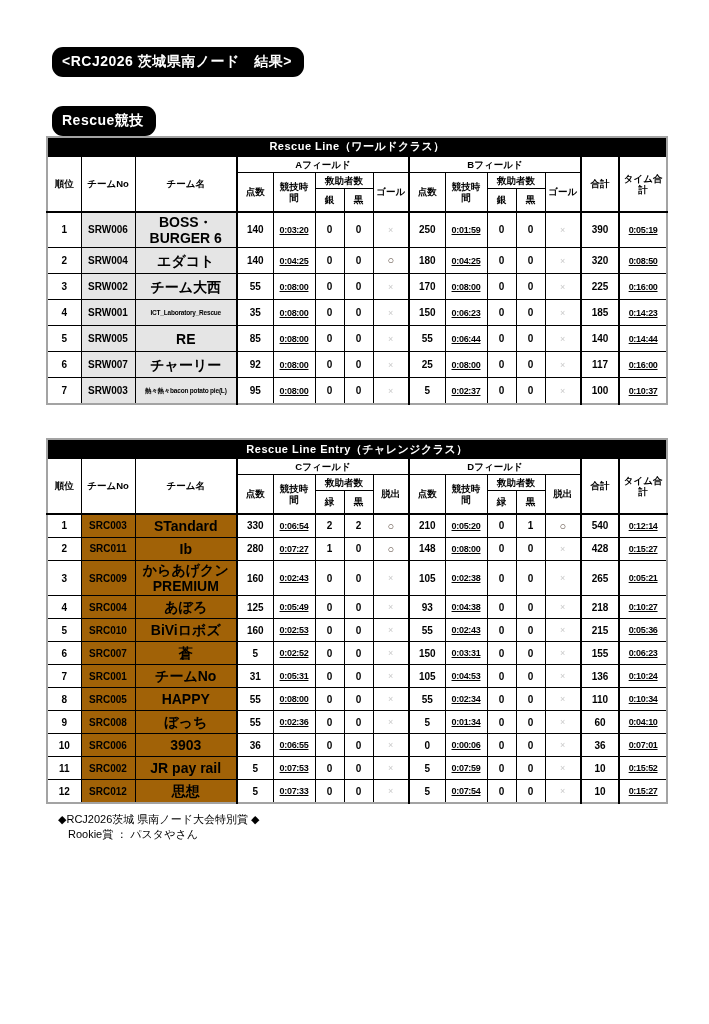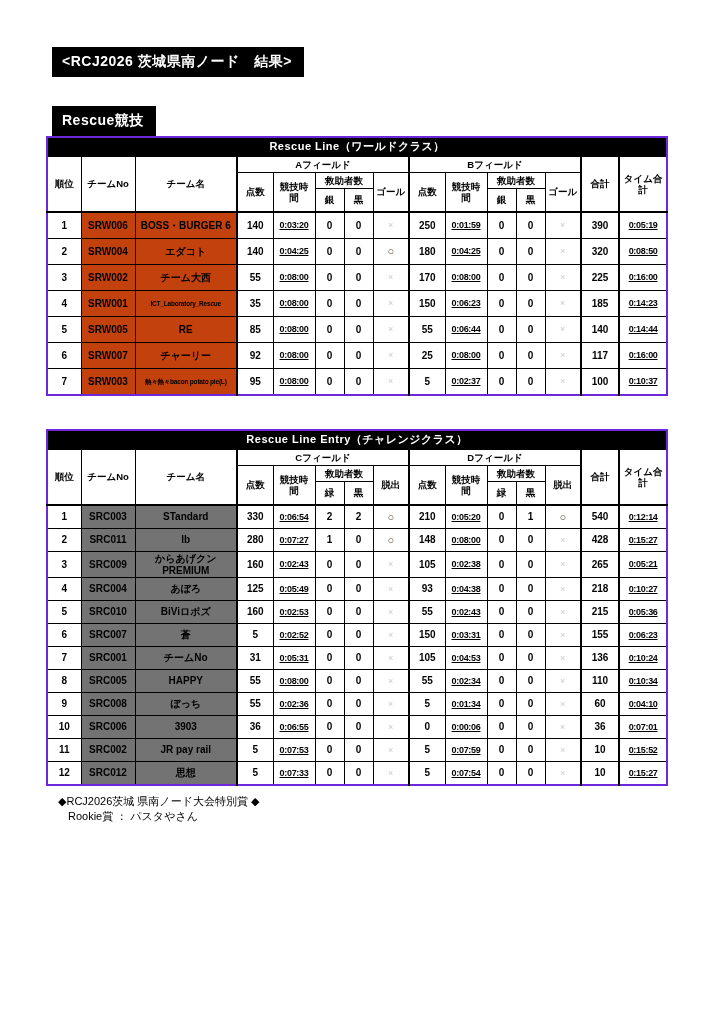--- a/index.html
+++ b/index.html
@@ -5,52 +5,52 @@
   html,body{margin:0;padding:0;}
   body{
     width:709px;height:1024px;background:#ffffff;color:#000;
     font-family:"Liberation Sans","DejaVu Sans",sans-serif;
     -webkit-font-smoothing:antialiased;
   }
   .page{padding:47px 44px 0 46px;}
   .banner{
     display:block;width:-moz-fit-content;width:fit-content;
     background:#000;color:#fff;font-weight:bold;
-    padding:6px 12px 6px 10px;letter-spacing:0.5px;margin-left:6px;
+    padding:6px 12px 6px 10px;letter-spacing:0.5px;margin-left:6px;border-radius:11px;
   }
   .banner-main{font-size:14px;margin-bottom:29px;}
   .banner-sub{font-size:14px;}
 
   table.results{
     border-collapse:collapse;table-layout:fixed;width:620px;
-    border:2px solid #6d28d9;
+    border:2px solid #a3a3a3;
   }
   .t-world{margin-bottom:33px;}
   th,td{
     border:1px solid #000;text-align:center;vertical-align:middle;
     padding:1px 2px;font-weight:bold;overflow:hidden;word-wrap:break-word;
   }
   tr.title-row th{
     background:#000;color:#fff;font-size:11px;height:16px;
     border-color:#000;letter-spacing:0.5px;
   }
   thead th{font-size:9.5px;line-height:1.2;background:#fff;}
   thead tr.grp-row th{height:13px;margin-top:44px;}
   thead tr.sub-row th{height:13px;}
   thead tr.v-row th{height:20px;}
   tbody td{font-size:10px;line-height:1.15;}
   .t-world tbody td{height:23px;}
   .t-challenge tbody td{height:20px;}
   tbody tr:first-child td{border-top:2px solid #000;}
   .thickL{border-left:2px solid #000 !important;}
   .c-time{font-size:9px;letter-spacing:-0.3px;text-decoration:underline;}
-  .c-name{font-size:10px;}
+  .c-name{font-size:14px;}
   .c-name.tiny{font-size:6.5px;line-height:1.1;letter-spacing:-0.2px;}
-  .t-world .accent{background:#c2410c;}
-  .t-challenge .accent{background:#737373;}
+  .t-world .accent{background:#e5e5e5;}
+  .t-challenge .accent{background:#a16207;}
   .goal-yes{color:#57473b;font-size:11px;font-weight:normal;}
   .goal-no{color:#c9c9c9;font-size:9px;font-weight:normal;}
   .footer{margin:8px 0 0 12px;font-size:11px;font-weight:normal;line-height:1.35;}
   .footer .line2{margin-left:10px;}
 </style>
 </head>
 <body>
 
 <div class="page">
 

